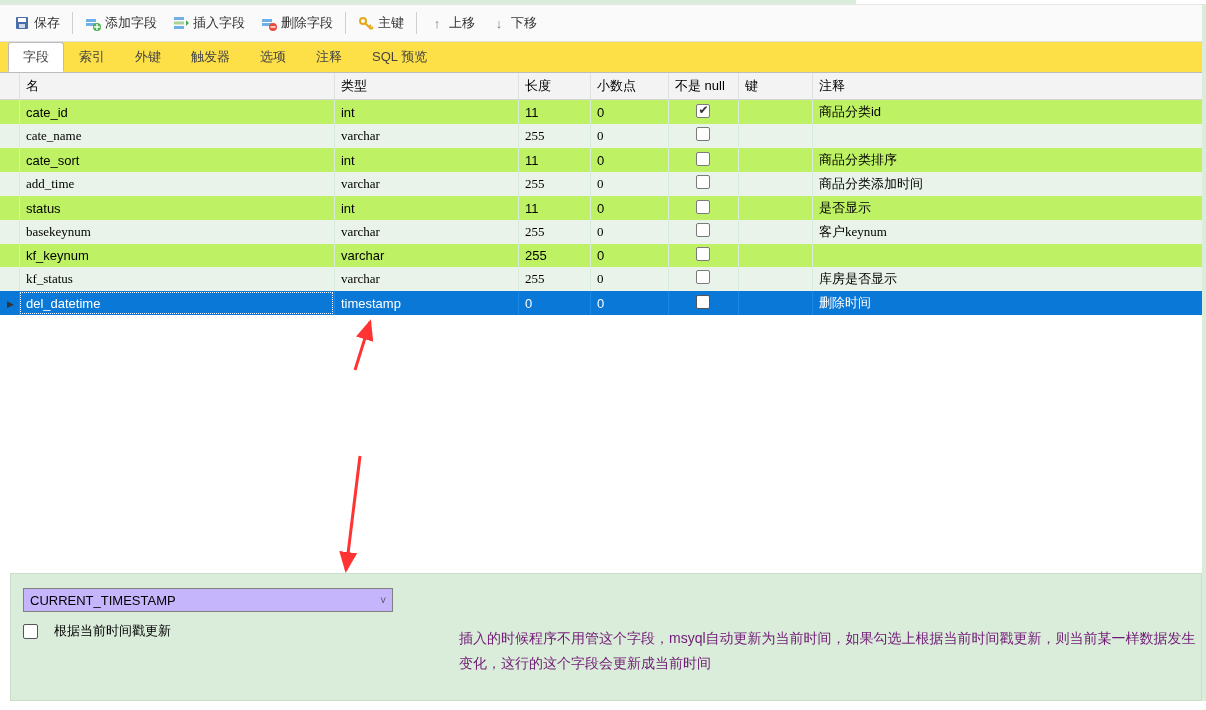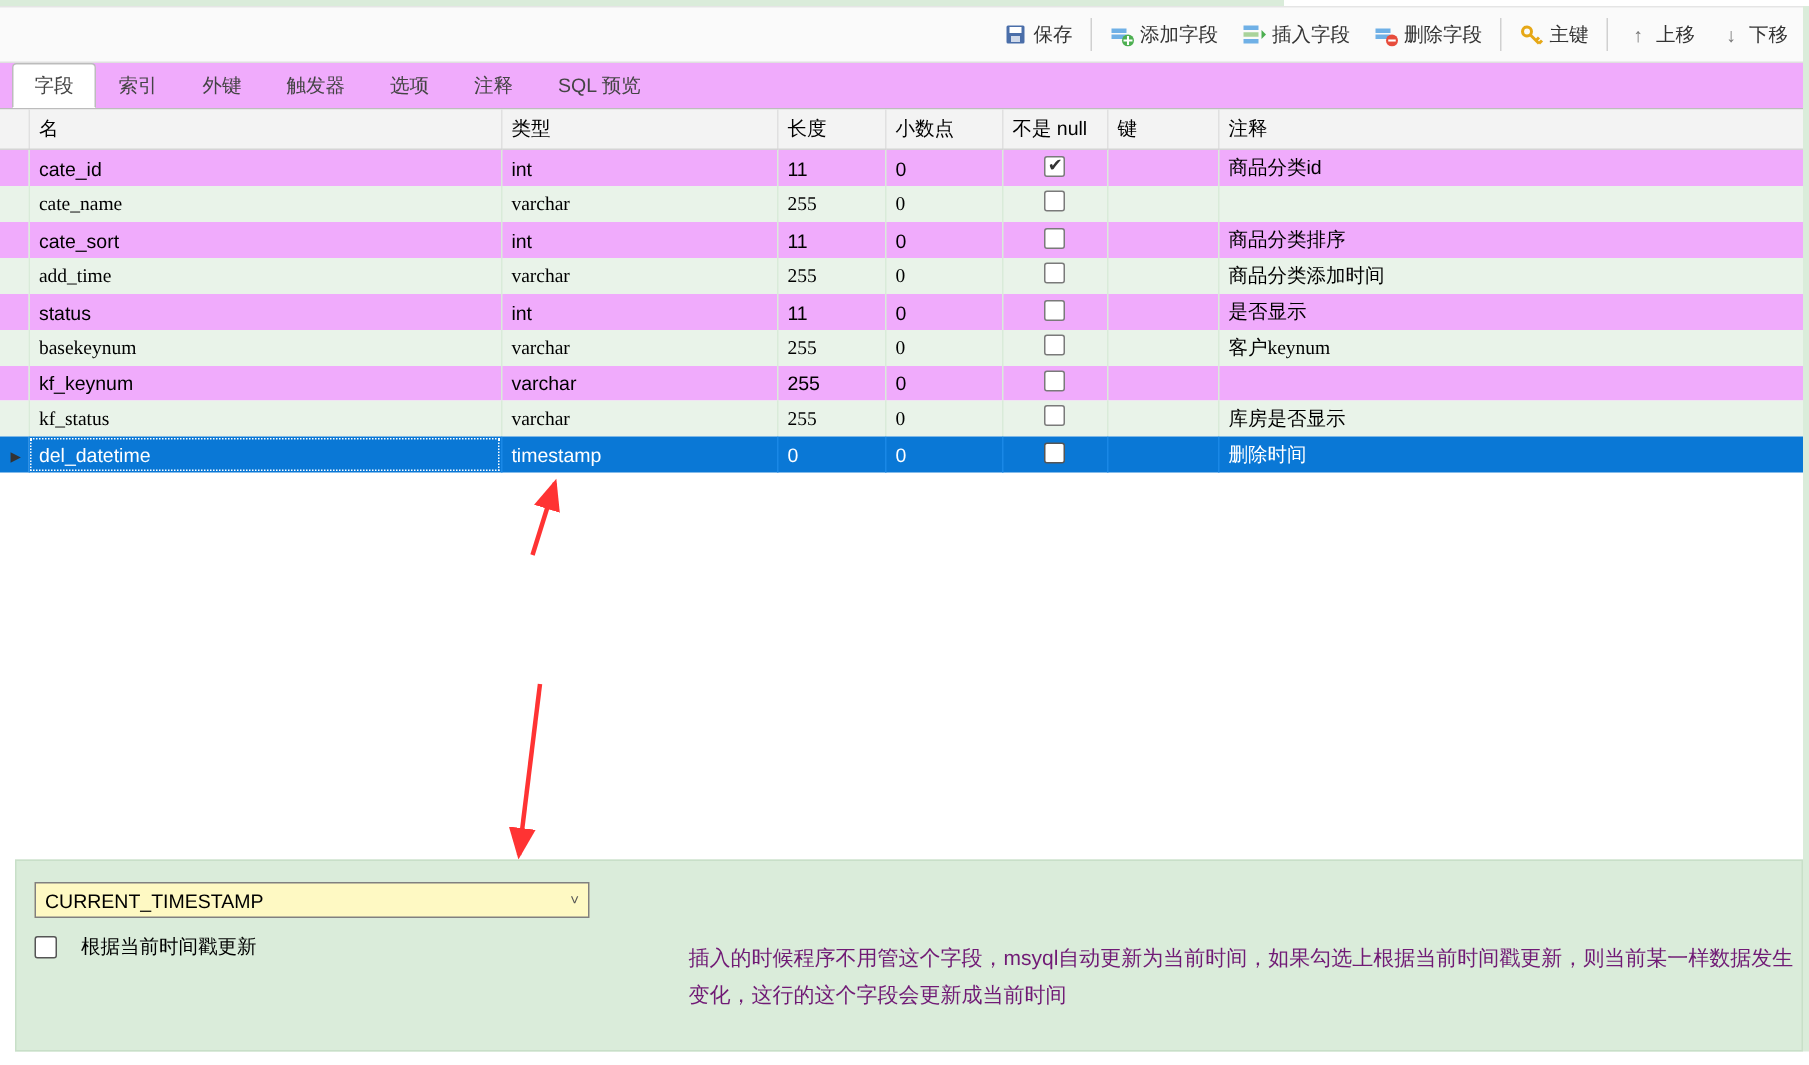--- a/index.html
+++ b/index.html
@@ -1,47 +1,47 @@
 <!DOCTYPE html>
 <html><head>
 <meta charset="utf-8">
 <style>
 * { box-sizing: border-box; margin: 0; padding: 0; font-family: "Microsoft YaHei", Arial, sans-serif; font-size: 13px; }
 body { background: #fff; width: 1206px; height: 710px; position: relative; overflow: hidden; }
 
-.topbar { display: flex; align-items: center; padding: 0 8px; height: 38px; border-bottom: 1px solid #e0e0e0; background: #fafafa; gap: 4px; margin-top: 4px; border-top: 1px solid #e5e5e5; justify-content: flex-end;}
+.topbar { display: flex; align-items: center; padding: 0 8px; height: 38px; border-bottom: 1px solid #e0e0e0; background: #fafafa; gap: 4px; margin-top: 4px; border-top: 1px solid #e5e5e5;}
 .tb-btn { display: inline-flex; align-items: center; gap: 4px; padding: 3px 6px; cursor: pointer; color: #333; }
 .tb-sep { width: 1px; height: 22px; background: #d0d0d0; margin: 0 2px; }
 .icon { display: inline-flex; width: 16px; height: 16px; align-items: center; justify-content: center; }
 
-.tabstrip { display: flex; height: 30px; align-items: flex-end; padding-left: 8px; background: #f0abfc; }
+.tabstrip { display: flex; height: 30px; align-items: flex-end; padding-left: 8px; background: #fde047; }
 .tab { padding: 5px 14px; cursor: pointer; color: #444; border: 1px solid transparent; }
 .tab.active { border: 1px solid #bcbcbc; border-bottom: 1px solid #fff; background: #fff; position: relative; z-index: 2; border-radius: 3px 3px 0 0;}
 
 .grid-wrap { border-top: 1px solid #bcbcbc; }
 table.grid { width: 100%; border-collapse: collapse; }
 table.grid th { text-align: left; font-weight: normal; background: #f3f3f3; border-right: 1px solid #e0e0e0; border-bottom: 1px solid #d4d4d4; padding: 4px 6px; height: 24px; }
 table.grid td { border-right: 1px solid #d9ebd9; padding: 3px 6px; height: 23px; }
-table.grid tr.even td { background: #f0abfc; }
+table.grid tr.even td { background: #bef264; }
 table.grid tr.odd td { background: #e9f3e9; font-family: Liberation Serif, serif; }
 table.grid tr.sel td { background: #0a78d6; color: #ffffff; border-right: 1px solid #1a88e6; }
 table.grid tr.sel td .chk-sq { background: #fff; border-color: #555; }
 .mark-col { width: 18px; }
 .chk-td { text-align: center; }
 .chk-sq { display:inline-block; width:14px; height:14px; border:1px solid #7a7a7a; background:#fff; border-radius:2px; position:relative; }
 .chk-sq.checked::after { content:"✔"; position:absolute; left:1px; top:-2px; font-size:12px; color:#333; }
 tr.sel .rowmark::before { content:"▶"; font-size:9px; color:#333; position:relative; left:1px; top:-1px;}
 tr.sel td.name-cell { outline: 1px dotted #fff; outline-offset: -2px; }
 
 .arrow-svg { position: absolute; pointer-events: none; }
 
 .bottom-pane { position: absolute; left: 10px; right: 4px; bottom: 9px; height: 128px; background: #daecda; border: 1px solid #c8dfc8; padding: 14px 12px; }
 .form-row { display:flex; align-items:center; gap: 10px; margin-bottom: 10px;}
 .form-label { width: 230px; }
-.combo { width: 370px; height: 24px; background:#fef9c3; border:1px solid #808080; display:flex; align-items:center; padding:0 6px; justify-content:space-between; }
+.combo { width: 370px; height: 24px; background:#c4b5fd; border:1px solid #808080; display:flex; align-items:center; padding:0 6px; justify-content:space-between; }
 .combo .caret { font-size:10px; color:#555; }
 .chk-line { display:flex; align-items:center; gap:16px; margin-top:4px;}
 .chk-box { width:15px; height:15px; border:1px solid #555; background:#fff; border-radius:2px; }
 
 .note { position:absolute; left:448px; bottom: 24px; width: 740px; color:#701a75; line-height:1.8; font-size:14px; }
 
 .rightedge { position:absolute; right:0; top:4px; width:4px; bottom:9px; background:#daecda;}
 .topedge { position:absolute; left:0; right:350px; top:0; height:4px; background:#daecda;}
 </style>
 </head>

